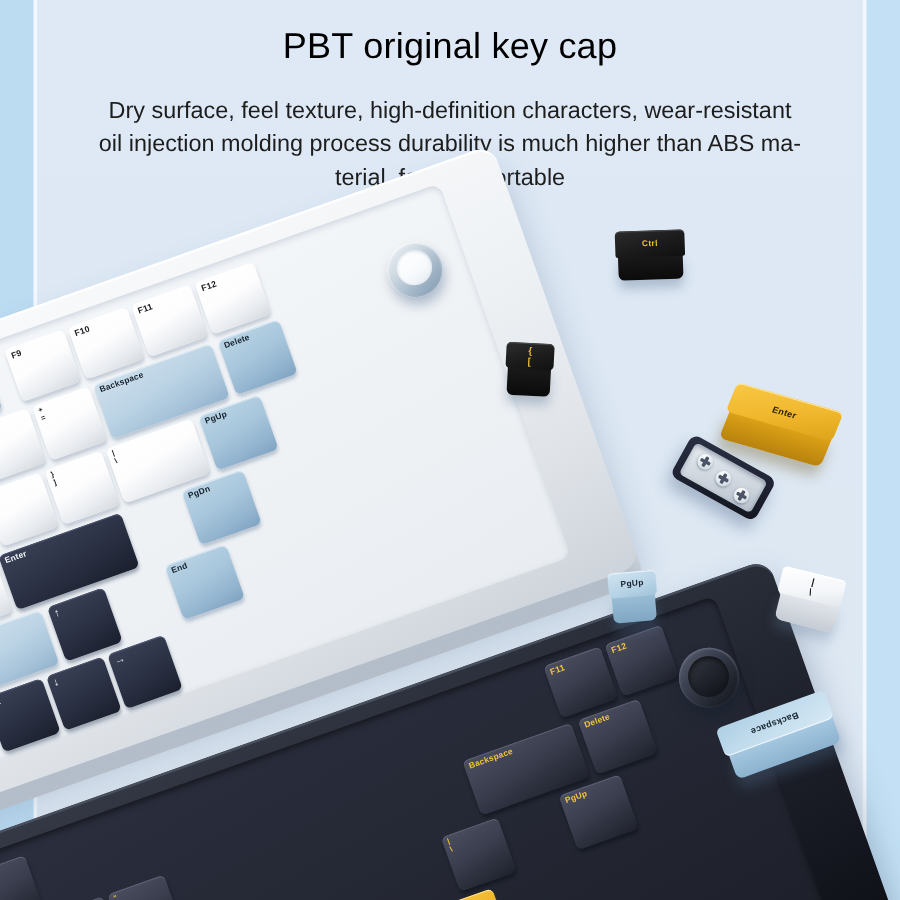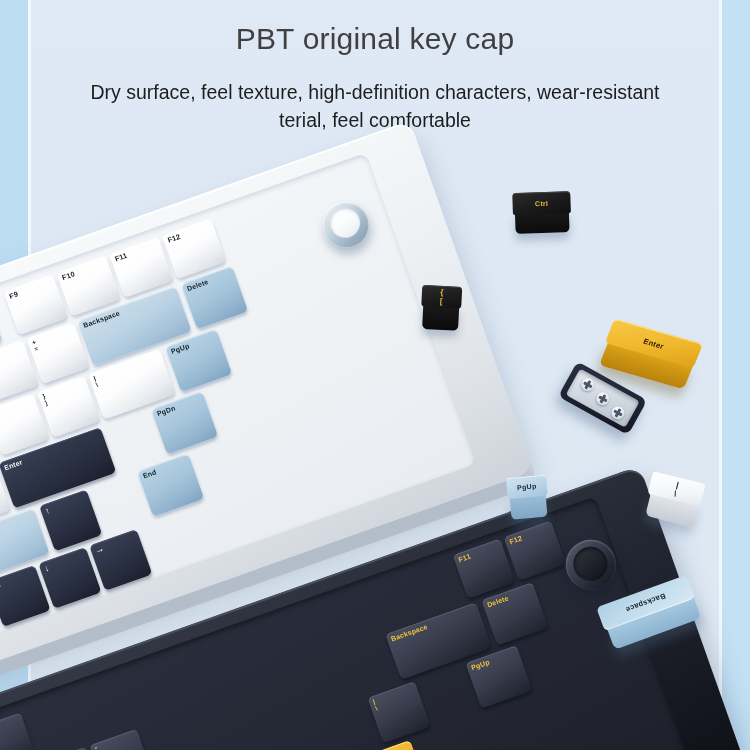--- a/index.html
+++ b/index.html
@@ -16,21 +16,21 @@
     background:linear-gradient(180deg,#dfe9f6 0%,#dde8f4 38%,#dde8f3 70%,#e0eaf5 100%);
   }
   .band-left{position:absolute;left:0;top:0;width:28px;height:750px;background:#bcdcf2;}
   .band-right{position:absolute;left:722px;top:0;width:28px;height:750px;background:#c3e0f4;}
   .rule-left{position:absolute;left:28px;top:0;width:3px;height:750px;background:#f2f8fd;}
   .rule-right{position:absolute;left:719px;top:0;width:3px;height:750px;background:#f2f8fd;}
 
   
   .headline{
     position:absolute;left:0;top:22px;width:750px;text-align:center;
-    color:#404040;font-size:30px;letter-spacing:.2px;font-weight:400;
+    color:#000000;font-size:30px;letter-spacing:.2px;font-weight:400;
   }
   .subcopy{
     position:absolute;left:6px;top:78px;width:738px;text-align:center;
     color:#1d1d1d;font-size:19.5px;line-height:28px;font-weight:400;
   }
   .subcopy span{display:block;}
 
   
   .kb-white{
     position:absolute;left:-300px;top:188px;width:790px;height:400px;
@@ -249,20 +249,21 @@
 
   <div class="bg-inner"></div>
   <div class="band-left"></div>
   <div class="rule-left"></div>
   <div class="band-right"></div>
   <div class="rule-right"></div>
 
   <div class="headline">PBT original key cap</div>
   <div class="subcopy">
     <span>Dry surface, feel texture, high-definition characters, wear-resistant</span>
+    <span>oil injection molding process durability is much higher than ABS ma-</span>
     <span>terial, feel comfortable</span>
   </div>
 
   <div class="kb-white">
     <div class="skirt"></div>
     <div class="case">
       <div class="plate">
 
         <div class="key k-blue2" style="left:266px;top:10px;width:52px;height:46px;">F8</div>
         <div class="key k-white" style="left:336px;top:10px;width:52px;height:46px;">F9</div>

